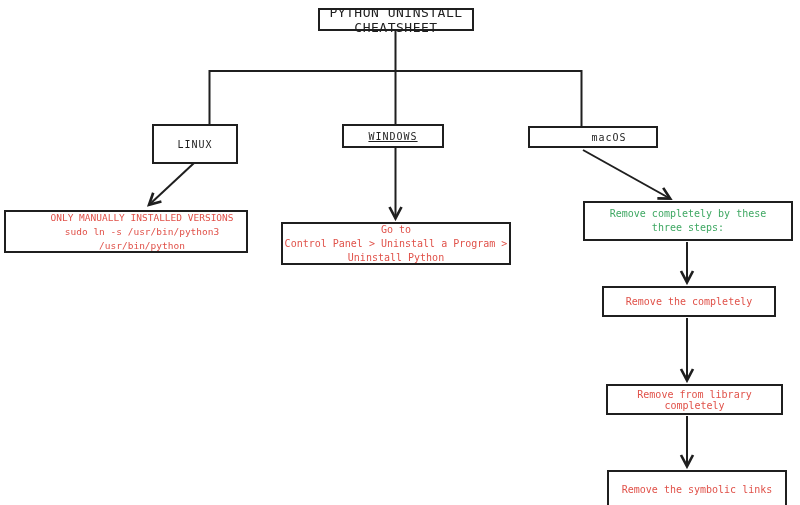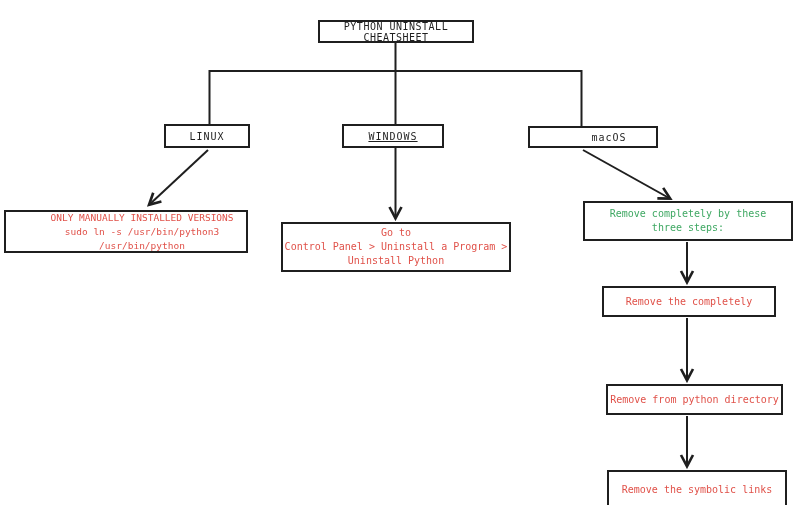--- a/index.html
+++ b/index.html
@@ -35,27 +35,27 @@
     border: 2px solid var(--line, #1f1f1f);
     background: #fff;
     display: flex;
     align-items: center;
     justify-content: center;
     text-align: center;
     white-space: pre-line;
     color: var(--line, #1f1f1f);
     z-index: 2;
   }
-  .node--title   { left: 318px; top: 8px;   width: 156px; height: 23px; font-size: 10px; letter-spacing: 0.5px; margin-top: 12px; }
+  .node--title   { left: 318px; top: 8px;   width: 156px; height: 23px; font-size: 13px; letter-spacing: 0.5px; }
   .node--branch  { font-size: 10px; letter-spacing: 1px; }
-  .node--linux   { left: 164px; top: 124px; width: 86px;  height: 24px; }
+  .node--linux   { left: 152px; top: 124px; width: 86px;  height: 40px; }
   .node--windows { left: 342px; top: 124px; width: 102px; height: 24px; text-decoration: underline; }
   .node--macos   { left: 528px; top: 126px; width: 130px; height: 22px; padding-left: 32px; }
   .node--linux-detail   { left: 4px;   top: 210px; width: 244px; height: 43px; font-size: 9.5px; line-height: 14px; padding-left: 32px; }
-  .node--windows-detail { left: 281px; top: 222px; width: 230px; height: 50px; font-size: 10px;  line-height: 14px; }
+  .node--windows-detail { left: 281px; top: 222px; width: 230px; height: 43px; font-size: 10px;  line-height: 14px; }
   .node--macos-intro    { left: 583px; top: 201px; width: 210px; height: 40px; font-size: 10px;  line-height: 14px; }
   .node--step1 { left: 602px; top: 286px; width: 174px; height: 31px; font-size: 10px; }
   .node--step2 { left: 606px; top: 384px; width: 177px; height: 31px; font-size: 10px; }
   .node--step3 { left: 607px; top: 470px; width: 180px; height: 39px; font-size: 10px; }
   .text-warning { color: var(--warning-text, #e05149); }
   .text-info    { color: var(--info-text, #3fa863); }
 </style>
 </head>
 <body>
 
@@ -109,20 +109,20 @@
   <div class="node node--macos-intro text-info">
     <span>Remove completely by these
 three steps:</span>
   </div>
 
   <div class="node node--step1 text-warning">
     <span>Remove the completely</span>
   </div>
 
   <div class="node node--step2 text-warning">
-    <span>Remove from python directory</span>
+    <span>Remove from library completely</span>
   </div>
 
   <div class="node node--step3 text-warning">
     <span>Remove the symbolic links</span>
   </div>
 
 </div>
 
 </body></html>

